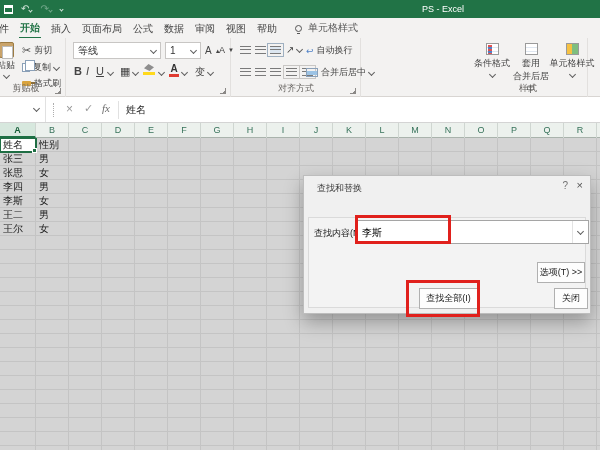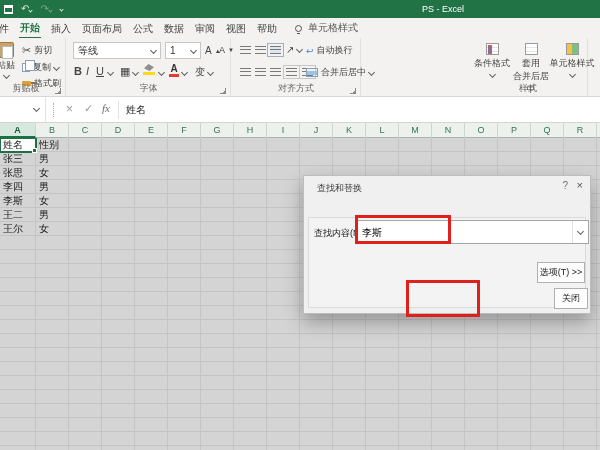--- a/index.html
+++ b/index.html
@@ -201,21 +201,20 @@
       <span class="chev" style="position:absolute;left:92px;top:32px;"></span>
       <div class="rbtn" style="left:102px;top:25px;flex-direction:column;gap:0;font-size:10px;font-weight:bold;color:#333;">
         <span>A</span>
           <span class="bar-r"></span>
       </div>
       <span class="chev" style="position:absolute;left:115px;top:32px;"></span>
       <div class="rbtn" style="left:128px;top:27px;font-size:10px;">
         <span>变</span>
           <span class="chev"></span>
       </div>
-      <div class="grplabel">字体</div>
       <span class="launcher"></span>
     </div>
 
     <div class="grp" style="left:232px;width:129px;">
       <span class="i-al" style="position:absolute;left:8px;top:8px;"></span>
       <span class="i-al" style="position:absolute;left:23px;top:8px;"></span>
       <span class="i-al active" style="position:absolute;left:38px;top:8px;"></span>
       <div class="rbtn" style="left:54px;top:6px;font-size:10px;">
         <span>↗</span>
           <span class="chev"></span>
@@ -786,19 +785,20 @@
     <span class="dclose">×</span>
     <div class="tabline"></div>
     <span class="dlabel">查找内容(N):</span>
     <div class="dcombo">
       <span class="val">李斯</span>
       <span class="dd">
           <span class="chev"></span>
         </span>
     </div>
     <div class="dbtn" style="left:233px;top:86px;width:48px;">选项(T) &gt;&gt;</div>
+    <div class="dbtn" style="left:115px;top:112px;width:59px;">查找全部(I)</div>
     <div class="dbtn" style="left:250px;top:112px;width:34px;">关闭</div>
   </div>
 
   <div class="redbox" style="left:355px;top:215px;width:96px;height:29px;"></div>
   <div class="redbox" style="left:406px;top:280px;width:74px;height:37px;"></div>
 
 </div>
 
 </body></html>

